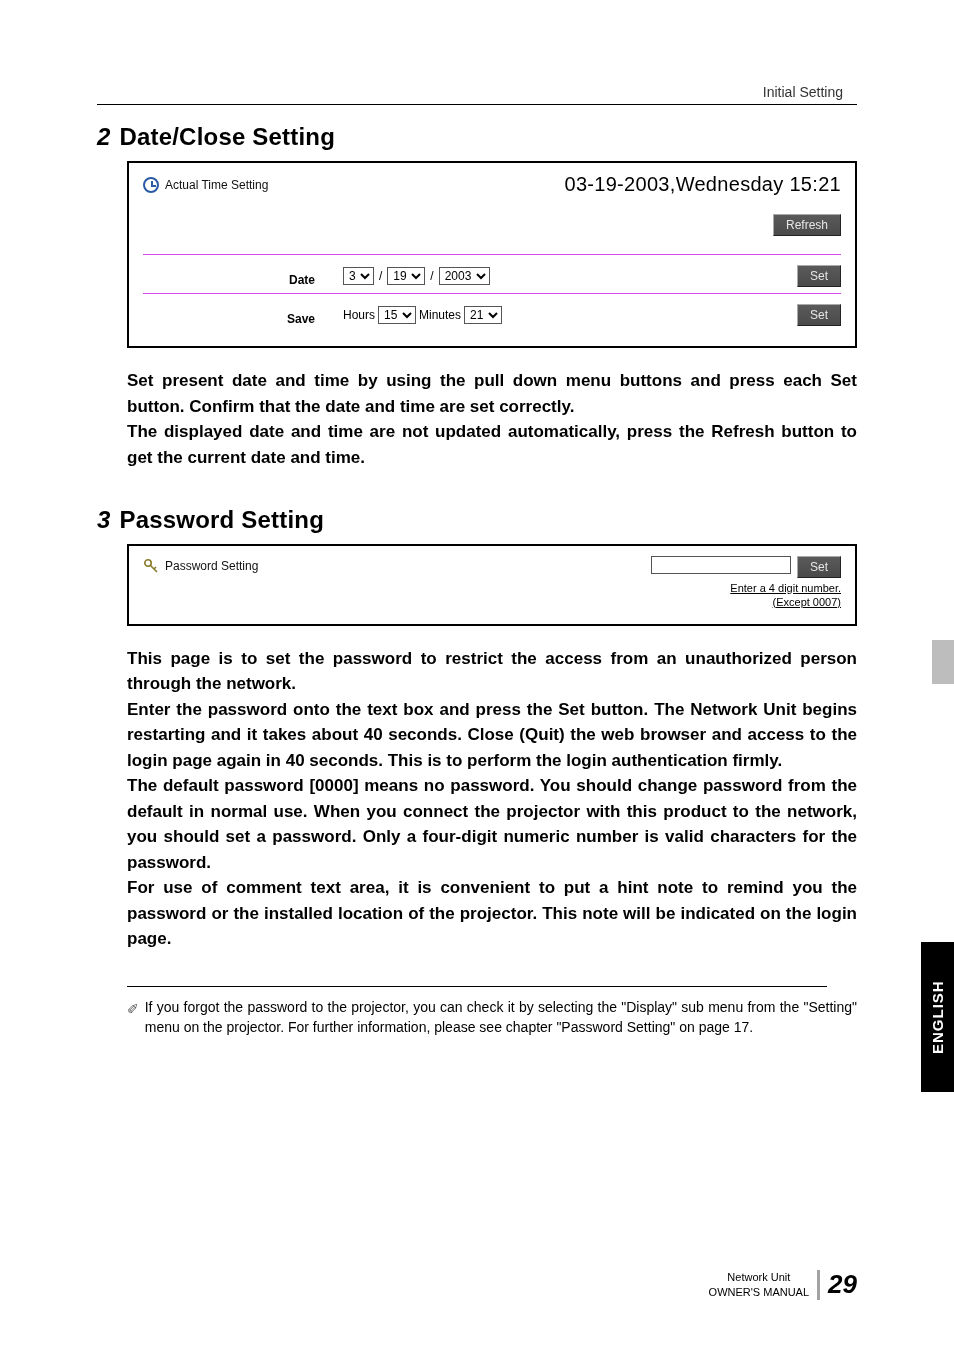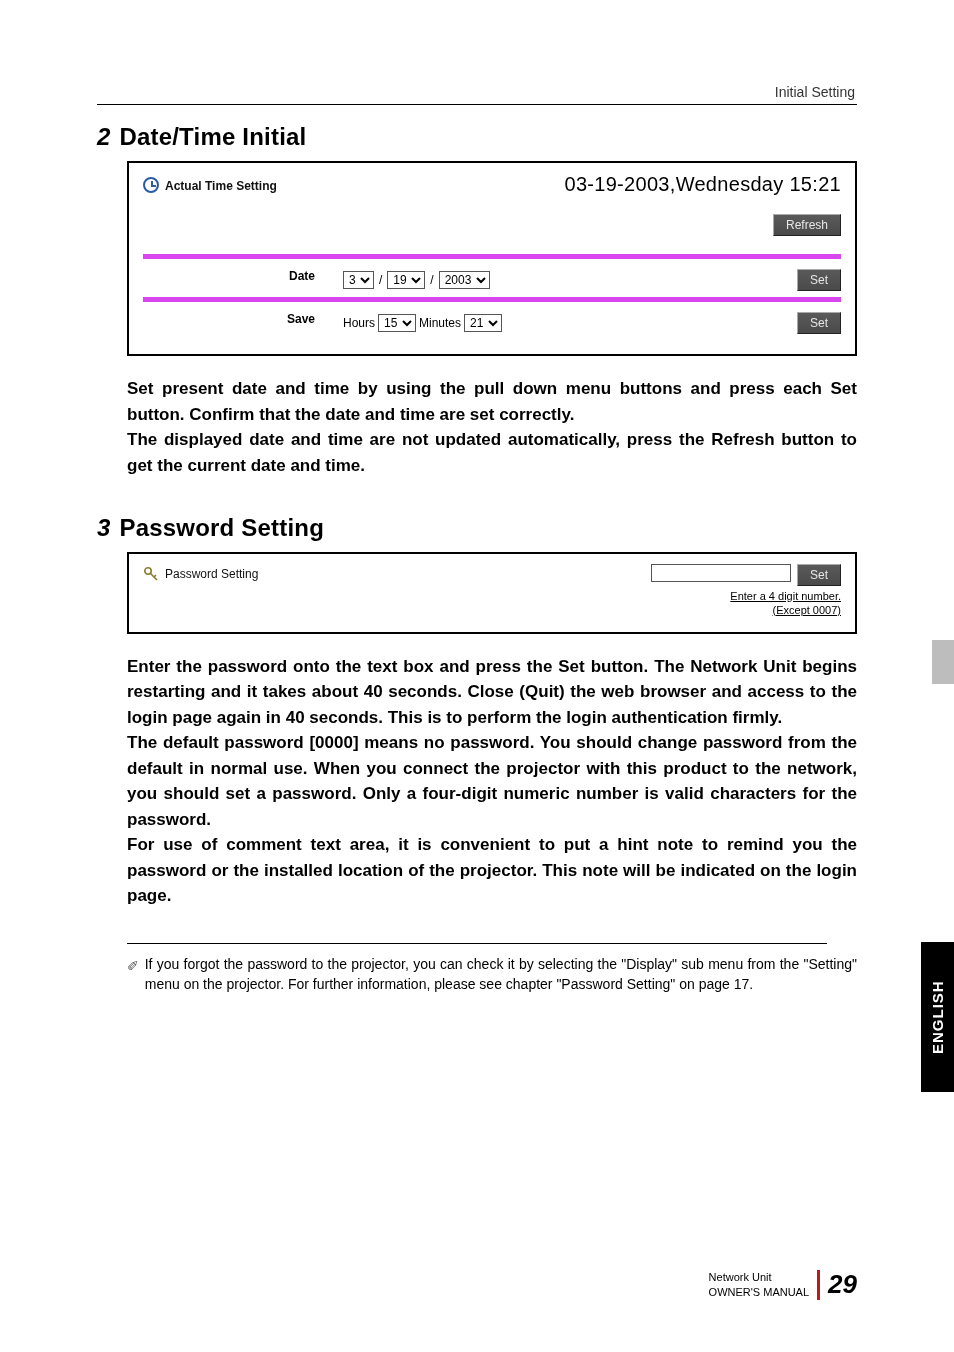--- a/index.html
+++ b/index.html
@@ -12,21 +12,21 @@
     color: #000;
   }
   .page {
     padding: 80px 97px 0 97px;
     position: relative;
     height: 100%;
   }
   .header-right {
     position: absolute;
     top: 84px;
-    right: 99px;
+    right: 111px;
     font-size: 14px;
     color: #333;
   }
   .header-rule {
     border: none;
     border-top: 1.5px solid #000;
     margin-top: 24px;
     margin-bottom: 18px;
   }
   .section-heading {
@@ -43,23 +43,22 @@
     border-top-width: 2.5px;
     padding: 10px 14px 14px 14px;
     margin-bottom: 20px;
   }
   .panel-row1 {
     display: flex;
     align-items: center;
   }
   .panel-row1 .label-area {
     display: flex;
-    align-items: flex-end;
+    align-items: center;
     flex: 0 0 200px;
-    font-weight: bold;
   }
   .clock-icon {
     display: inline-block;
     width: 16px; height: 16px;
     border: 2px solid #2a5aa5;
     border-radius: 50%;
     position: relative;
     margin-right: 6px;
   }
   .clock-icon::before, .clock-icon::after {
@@ -92,23 +91,23 @@
     border-bottom-color: #222;
     border-right-color: #222;
     cursor: pointer;
   }
   .refresh-row {
     text-align: right;
     margin: 18px 0 18px 0;
   }
   .form-row {
     display: flex;
-    align-items: flex-start;
+    align-items: flex-end;
     padding: 10px 0 6px 0;
-    border-top: 5px solid #d946ef;
+    border-top: 1px solid #d946ef;
   }
   .form-row .row-label {
     flex: 0 0 200px;
     text-align: right;
     padding-right: 28px;
     font-size: 12px;
     font-weight: 700;
   }
   .form-row .controls {
     flex: 1;
@@ -193,22 +192,22 @@
     margin-left:30px;font-size:14px;line-height:1.45;text-align:justify;
     display:flex;gap:6px;
   }
   .footnote .pencil{font-size:14px;color:#555;flex:0 0 auto;padding-top:2px;}
 
   .footer{
     position:absolute;bottom:52px;left:97px;right:97px;
     display:flex;align-items:flex-end;justify-content:flex-end;
   }
   .footer .ftxt{
-    text-align:left;font-size:11px;line-height:1.35;color:#000;
-    border-right:3px solid #b91c1c;padding-right:8px;margin-right:8px;
+    text-align:center;font-size:11px;line-height:1.35;color:#000;
+    border-right:3px solid #a3a3a3;padding-right:8px;margin-right:8px;
   }
   .footer .pagenum{
     font-family:"Arial Black",Arial,sans-serif;font-size:26px;font-style:italic;font-weight:900;
   }
 
   .side-tab-gray{
     position:absolute;right:0;top:640px;width:22px;height:44px;background:#bdbdbd;
   }
   .side-tab-black{
     position:absolute;right:0;top:942px;width:33px;height:150px;background:#000;
@@ -219,21 +218,21 @@
 </style>
 </head>
 <body>
 
 <div class="page">
   <div class="header-right">Initial Setting</div>
   <hr class="header-rule">
 
   <div class="section-heading">
     <span class="heading-num">2</span>
-    <span>Date/Time Initial</span>
+    <span>Date/Close Setting</span>
   </div>
 
   <div class="panel">
     <div class="panel-row1">
       <div class="label-area">
         <span class="clock-icon"></span>
         <span class="small-label">Actual Time Setting</span>
       </div>
       <div class="big-datetime">03-19-2003,Wednesday 15:21</div>
     </div>
@@ -300,20 +299,21 @@
         <div class="hint">
           <span>Enter a 4 digit number.</span><br>
           <span>(Except 0007)</span>
         </div>
       </div>
     </div>
 
   </div>
 
   <div class="body-text">
+    <p>This page is to set the password to restrict the access from an unauthorized person through the network.</p>
     <p>
       <span>Enter the password onto the text box and press the </span><b>Set</b><span> button. The Network Unit begins restarting and it takes about 40 seconds. Close (Quit) the web browser and access to the login page again in 40 seconds. This is to perform the login authentication firmly.</span>
     </p>
     <p>The default password [0000] means no password. You should change password from the default in normal use. When you connect the projector with this product to the network, you should set a password. Only a four-digit numeric number is valid characters for the password.</p>
     <p>For use of comment text area, it is convenient to put a hint note to remind you the password or the installed location of the projector. This note will be indicated on the login page.</p>
   </div>
 
   <hr class="footnote-rule">
   <div class="footnote">
     <span class="pencil">✐</span>

